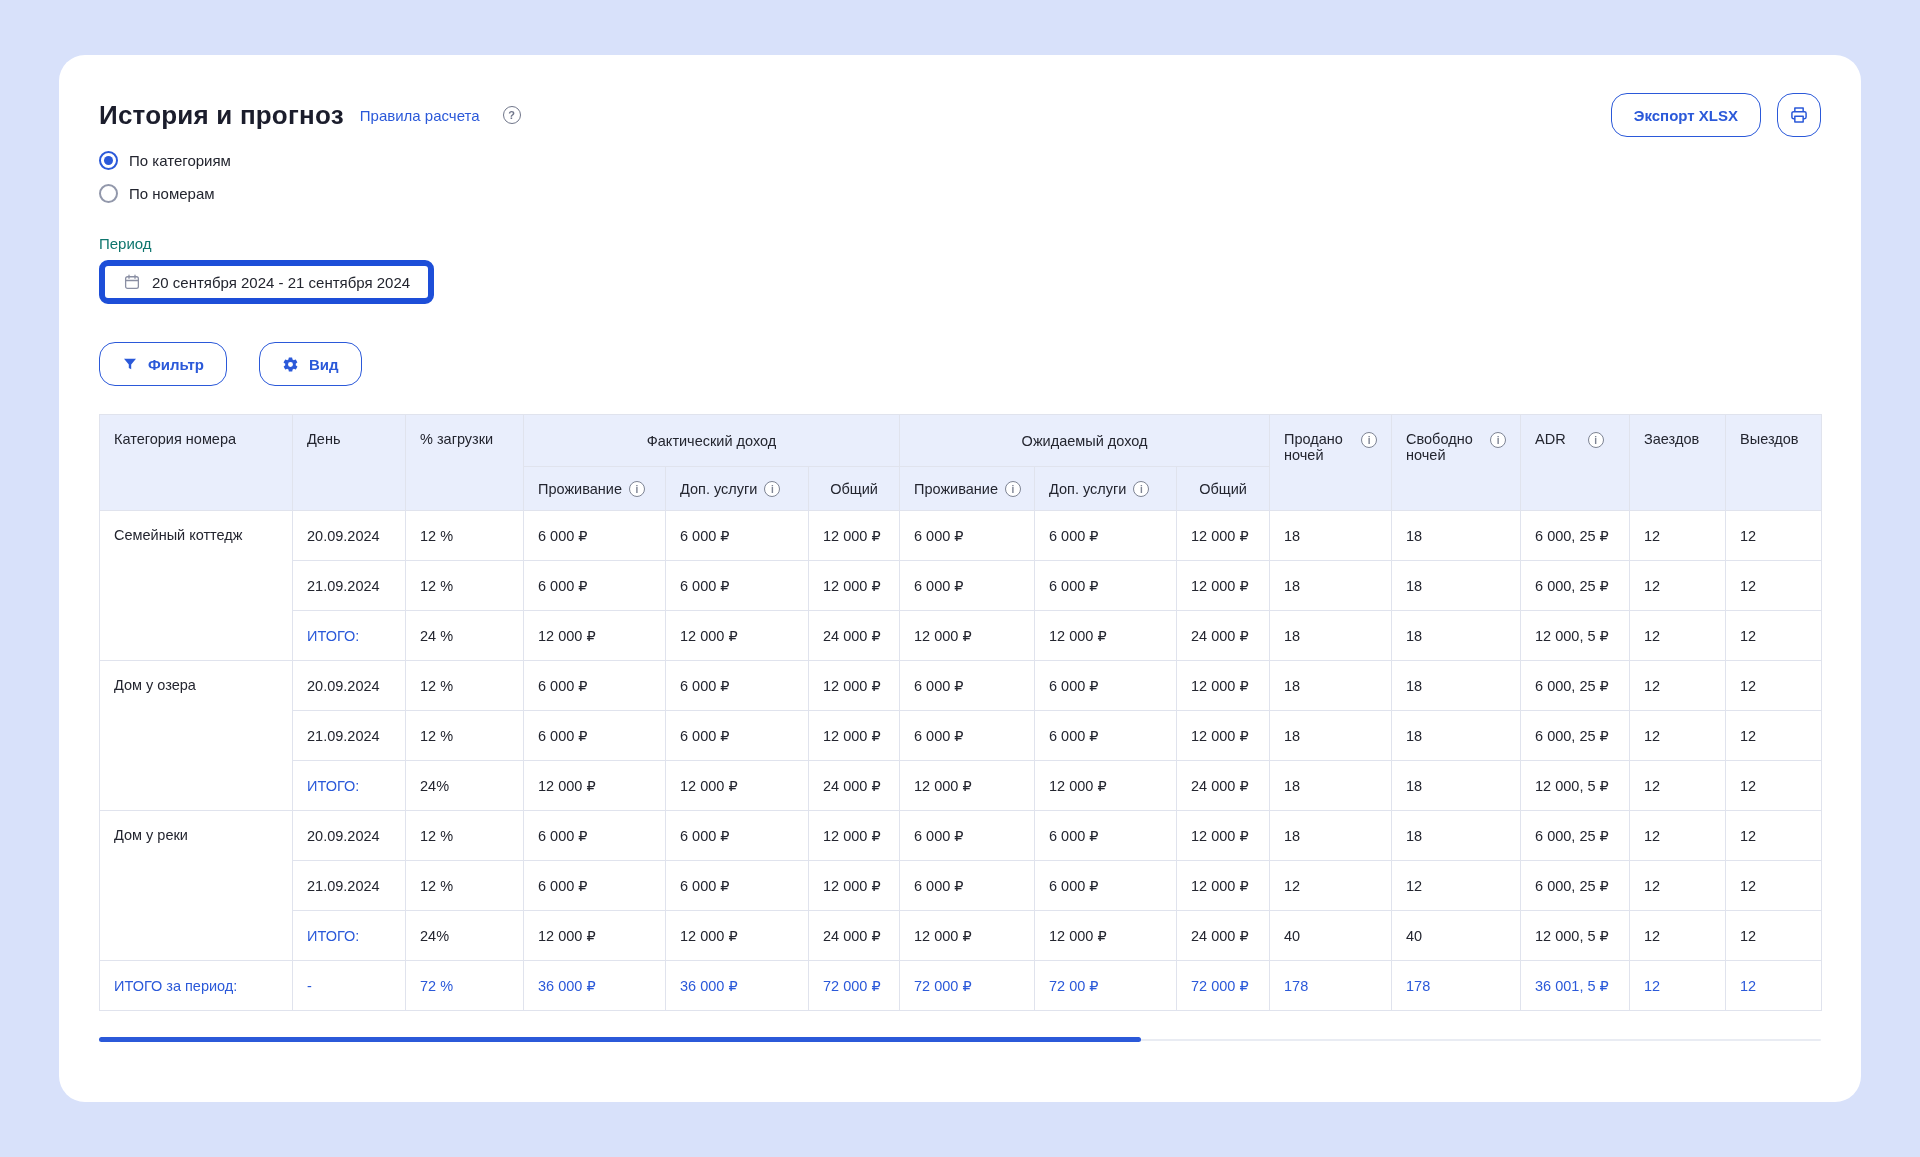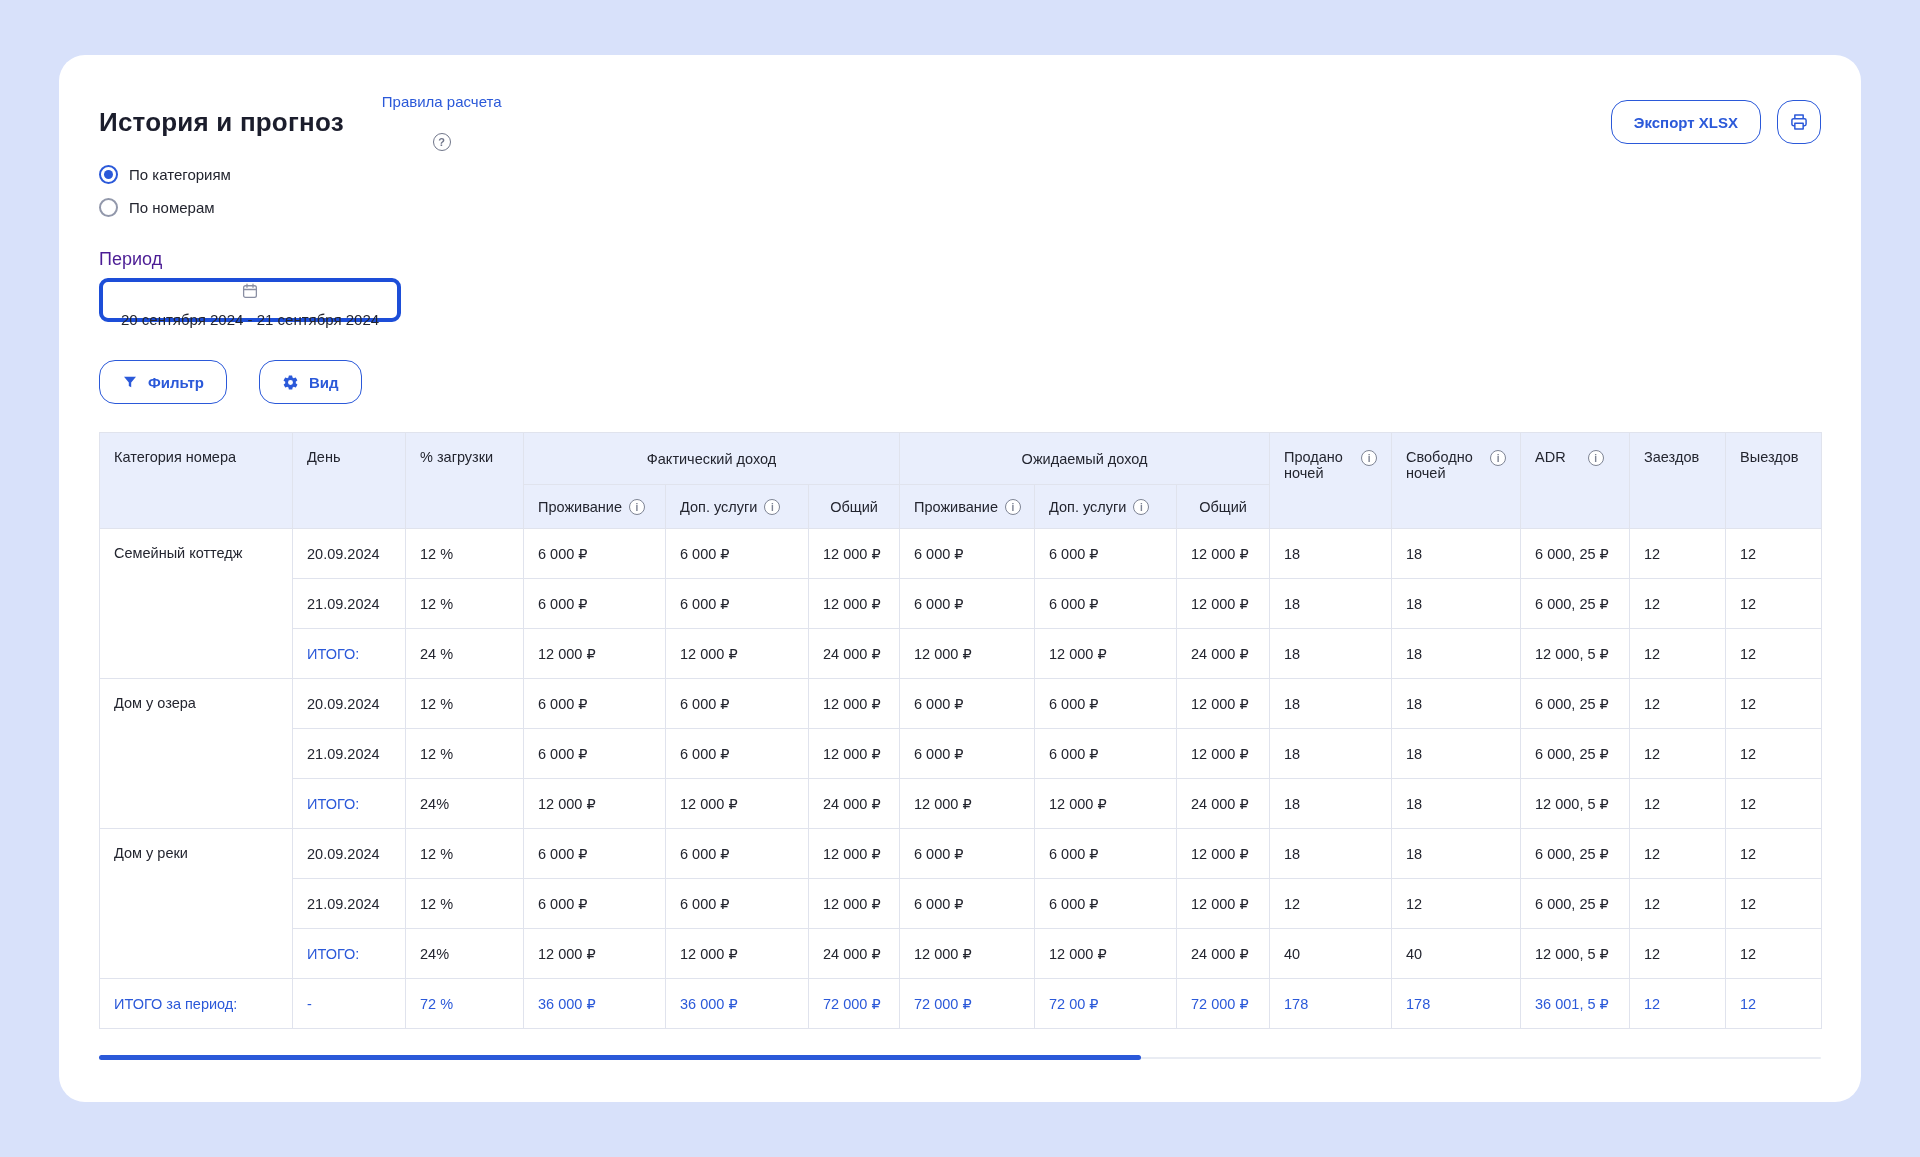--- a/index.html
+++ b/index.html
@@ -16,22 +16,22 @@
     width:100%;
     height:1047px;
     padding:38px 40px 20px;
     overflow:hidden;
   }
 
   
   .top-row { display:flex; align-items:center; }
   .title { font-size:26px; font-weight:700; color:#1b1d2c; letter-spacing:.2px; }
   .rules-link {
-    margin-left:38px; display:inline-flex; align-items:center; gap:23px;
-    color:#2b59d9; font-size:15px; font-weight:500; cursor:pointer;flex-direction:column;
+    margin-left:16px; display:inline-flex; align-items:center; gap:23px;
+    color:#2b59d9; font-size:15px; font-weight:500; cursor:pointer;
   }
   .q-icon {
     width:18px; height:18px; border:1.4px solid #70768a; border-radius:50%;
     display:inline-flex; align-items:center; justify-content:center;
     font-size:11px; color:#70768a; font-weight:700; font-style:normal;
   }
   .top-actions { margin-left:auto; display:flex; gap:16px; align-items:center; }
   .btn {
     display:inline-flex; align-items:center; justify-content:center; gap:10px;
     background:#fff; border:1px solid #2b59d9; color:#2b59d9;
@@ -43,25 +43,25 @@
   
   .radios { margin-top:14px; display:flex; flex-direction:column; gap:14px; }
   .radio-row { display:inline-flex; align-items:center; gap:11px; font-size:15px; cursor:pointer; width:max-content; }
   .radio-circle { width:19px; height:19px; border-radius:50%; flex:0 0 auto; position:relative; }
   .radio-circle.on { border:2px solid #2b59d9; }
   .radio-circle.on::after { content:""; position:absolute; inset:3px; border-radius:50%; background:#2b59d9; }
   .radio-circle.off { border:2px solid #9298ab; }
 
   
   .period { margin-top:32px; }
-  .period-label { color:#4c1d95; font-size:18px; }
+  .period-label { color:#0f766e; font-size:15px; }
   .period-field {
     margin-top:8px; display:inline-flex; align-items:center; gap:11px;
-    border:4px solid #1d4ed8; border-radius:9px; padding:0 18px; height:44px;
-    font-size:15px; color:#23252f; cursor:pointer; background:#fff;flex-direction:column;
+    border:6px solid #1d4ed8; border-radius:9px; padding:0 18px; height:44px;
+    font-size:15px; color:#23252f; cursor:pointer; background:#fff;
   }
 
   
   .toolbar { margin-top:38px; display:flex; gap:32px; }
 
   
   table { margin-top:28px; width:100%; border-collapse:collapse; font-size:14.5px; table-layout:fixed; }
   th, td { border:1px solid #e0e3ed; }
   thead th { background:#e9eefc; font-weight:500; color:#23252f; text-align:left; }
   th.th-top { vertical-align:top; padding:16px 14px 8px; }

